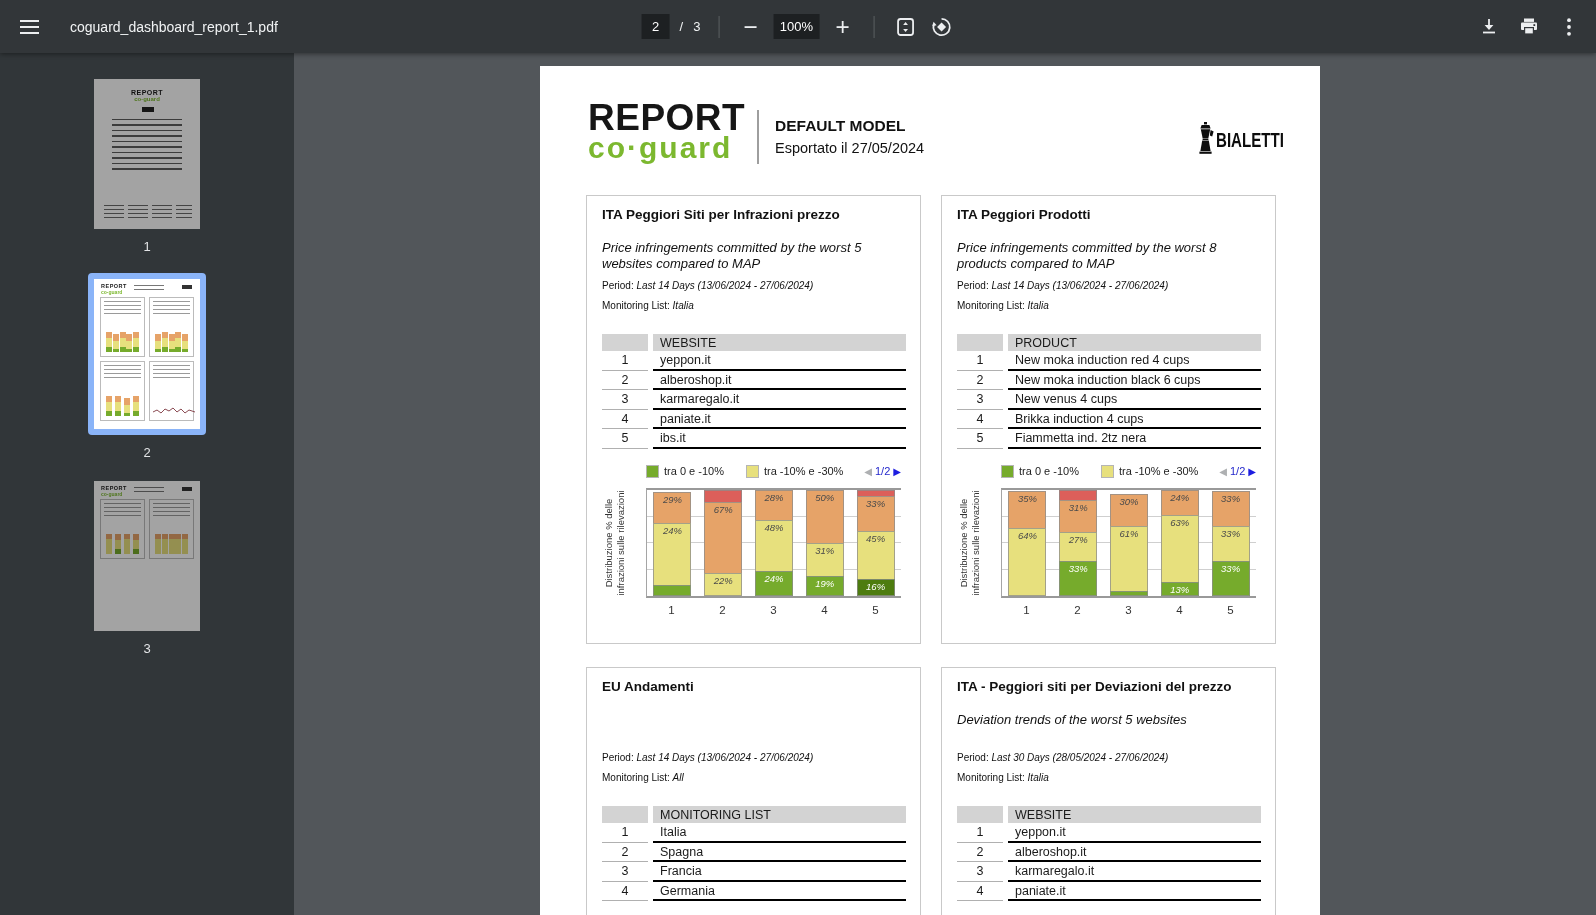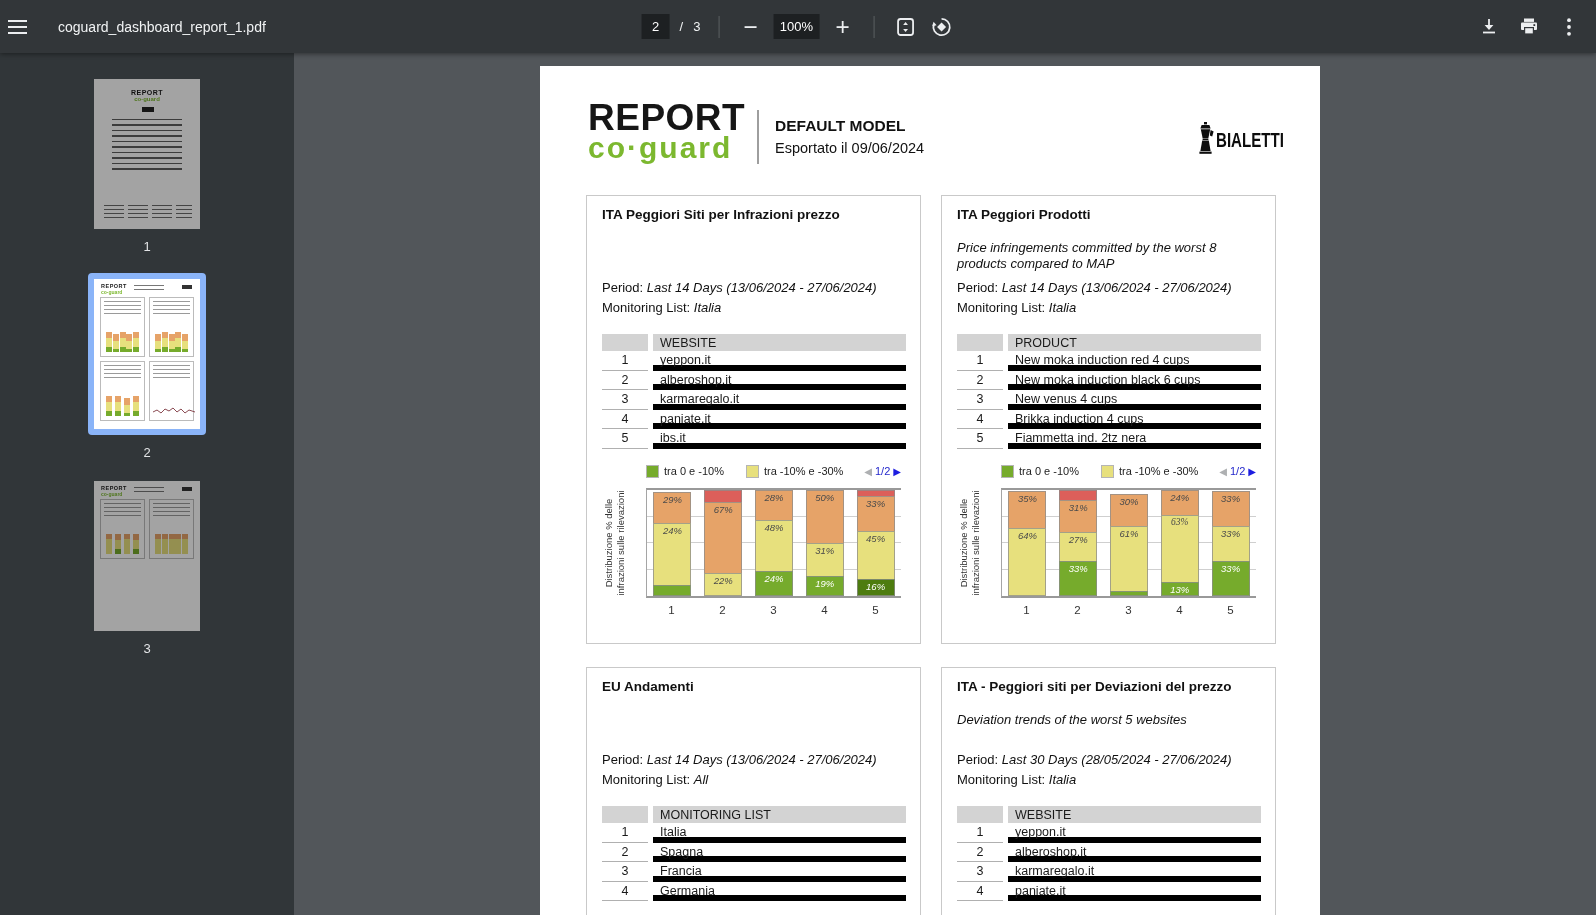--- a/index.html
+++ b/index.html
@@ -2,21 +2,21 @@
 <html><head>
 <meta charset="utf-8">
 <style>
   * { margin:0; padding:0; box-sizing:border-box; }
   html,body { width:1596px; height:915px; overflow:hidden; background:#52565a;
               font-family:"Liberation Sans", sans-serif; }
 
   
   .toolbar { position:absolute; top:0; left:0; width:1596px; height:53px; background:#323639;
              display:flex; align-items:center; z-index:10; box-shadow:0 1px 5px rgba(0,0,0,.45); }
-  .tb-left { display:flex; align-items:center; gap:24px; padding-left:8px; }
+  .tb-left { display:flex; align-items:center; gap:24px; padding-left:20px; }
   .hamburger { width:26px; height:26px; display:flex; flex-direction:column; justify-content:center; gap:4px; cursor:pointer; }
   .hamburger i { display:block; width:19px; height:2px; background:#eceef0; }
   .doc-title { color:#f1f3f4; font-size:14px; }
   .tb-center { position:absolute; left:50%; transform:translateX(-50%); display:flex; align-items:center; gap:10px; }
   .pgbox { min-width:28px; height:25px; background:#1d2022; color:#fff; font-size:13px;
            display:flex; align-items:center; justify-content:center; padding:0 5px; }
   .pg-sep, .pg-total { color:#f1f3f4; font-size:13px; }
   .vsep { width:1px; height:22px; background:#5c6063; margin:0 8px; }
   .tb-btn { width:26px; height:26px; display:flex; align-items:center; justify-content:center; cursor:pointer; }
   .zoombox { min-width:46px; height:25px; background:#1d2022; color:#fff; font-size:13px;
@@ -71,31 +71,31 @@
   .brand-text { font-size:21px; font-weight:800; color:#0d0d0d; transform:scaleX(.72); transform-origin:left center; letter-spacing:0; }
 
   
   .panel { position:absolute; width:335px; height:449px; border:1px solid #c9c9c9; background:#fff; }
   #panel-0 { left:46px;  top:129px; }
   #panel-1 { left:401px; top:129px; }
   #panel-2 { left:46px;  top:601px; }
   #panel-3 { left:401px; top:601px; }
   .p-title { position:absolute; left:15px; top:11px; font-size:13.5px; font-weight:bold; color:#111; }
   .p-desc  { position:absolute; left:15px; top:44px; width:302px; font-size:13px; font-style:italic; color:#111; line-height:1.26; }
-  .p-line  { position:absolute; left:15px; font-size:13px; color:#111; }
+  .p-line  { position:absolute; left:15px; font-size:10px; color:#111; }
   .p-line em { font-style:italic; }
   .p-period { top:84px; } .p-monlist { top:104px; }
 
   .p-table { position:absolute; left:15px; top:138px; width:304px; font-size:12.5px; color:#1a1a1a; }
   .t-head { display:flex; gap:5px; height:17px; }
   .t-rank-h { width:46px; background:#d3d3d3; }
   .t-col-h { flex:1; background:#d3d3d3; display:flex; align-items:center; padding-left:7px; }
   .t-row { display:flex; gap:5px; height:19.5px; }
   .t-rank { width:46px; text-align:center; border-bottom:1px solid #b0b0b0; line-height:18px; }
-  .t-val { flex:1; border-bottom:6px solid #000000; padding-left:7px; line-height:18px; }
+  .t-val { flex:1; border-bottom:2px solid #000000; padding-left:7px; line-height:18px; }
 
   
   .legend-row { position:absolute; left:59px; top:267px; width:255px; height:16px;
                 display:flex; align-items:center; font-size:11px; color:#222; }
   .sw { width:13px; height:13px; margin-right:5px; border:1px solid #b5b5b5; }
   .lg-gap { width:22px; }
   .pag { margin-left:auto; display:flex; align-items:center; gap:3px; font-size:11px; }
   .pag-prev { color:#aeb0b2; font-size:10px; }
   .pag-label { color:#2428cc; }
   .pag-next { color:#1d1de0; font-size:10px; }
@@ -293,37 +293,38 @@
 <main class="viewer">
   <div class="pdf-page">
 
     <div class="logo">
       <span class="logo-top">REPORT</span>
       <span class="logo-bottom">co·guard</span>
     </div>
     <div class="hdr-divider"></div>
     <div class="model-block">
       <div class="model-title">DEFAULT MODEL</div>
-      <div class="model-sub">Esportato il 09/06/2024</div>
+      <div class="model-sub">Esportato il 27/05/2024</div>
     </div>
     <div class="brand">
       <svg class="icon" width="17" height="36" viewBox="0 0 17 36">
         <rect x="7" y="0" width="3" height="2.4" fill="#0d0d0d"></rect>
         <polygon points="4.6,3 12.4,3 13.6,6.4 3.4,6.4" fill="#0d0d0d"></polygon>
         <polygon points="3.8,7.2 13.2,7.2 11.4,16 5.6,16" fill="#0d0d0d"></polygon>
         <rect x="5.6" y="16.4" width="5.8" height="1.6" fill="#0d0d0d"></rect>
         <polygon points="5.2,18.6 11.8,18.6 13.6,29 3.4,29" fill="#0d0d0d"></polygon>
         <rect x="2.4" y="29.6" width="12.2" height="2.2" fill="#0d0d0d"></rect>
         <polygon points="13.6,8 16.6,9.4 15.2,14.6 12.8,13.4" fill="#0d0d0d"></polygon>
       </svg>
       <span class="brand-text">BIALETTI</span>
     </div>
 
     <section class="panel" id="panel-0">
       <h3 class="p-title">ITA Peggiori Siti per Infrazioni prezzo</h3>
+      <p class="p-desc">Price infringements committed by the worst 5 websites compared to MAP</p>
       <p class="p-line p-period"><span>Period: </span><em>Last 14 Days (13/06/2024 - 27/06/2024)</em></p>
       <p class="p-line p-monlist"><span>Monitoring List: </span><em>Italia</em></p>
       <div class="p-table">
         <div class="t-head">
             <div class="t-rank-h"></div>
           <div class="t-col-h">WEBSITE</div>
           </div>
         <div>
             <div class="t-row">
               <div class="t-rank">1</div>
@@ -504,21 +505,21 @@
               <span class="seg-label">61%</span>
             </div>
             <div class="seg" style="height: 30%; background: rgb(230, 163, 104);">
               <span class="seg-label">30%</span>
             </div>
           </div>
           <div class="bar">
             <div class="seg" style="height: 13%; background: rgb(118, 171, 44);">
               <span class="seg-label light">13%</span>
             </div>
-            <div class="seg" style="height: 63%; background: rgb(231, 224, 125); font-family: Liberation Serif, serif;">
+            <div class="seg" style="height: 63%; background: rgb(231, 224, 125);">
               <span class="seg-label">63%</span>
             </div>
             <div class="seg" style="height: 24%; background: rgb(230, 163, 104);">
               <span class="seg-label">24%</span>
             </div>
           </div>
           <div class="bar">
             <div class="seg" style="height: 33%; background: rgb(118, 171, 44);">
               <span class="seg-label light">33%</span>
             </div>

